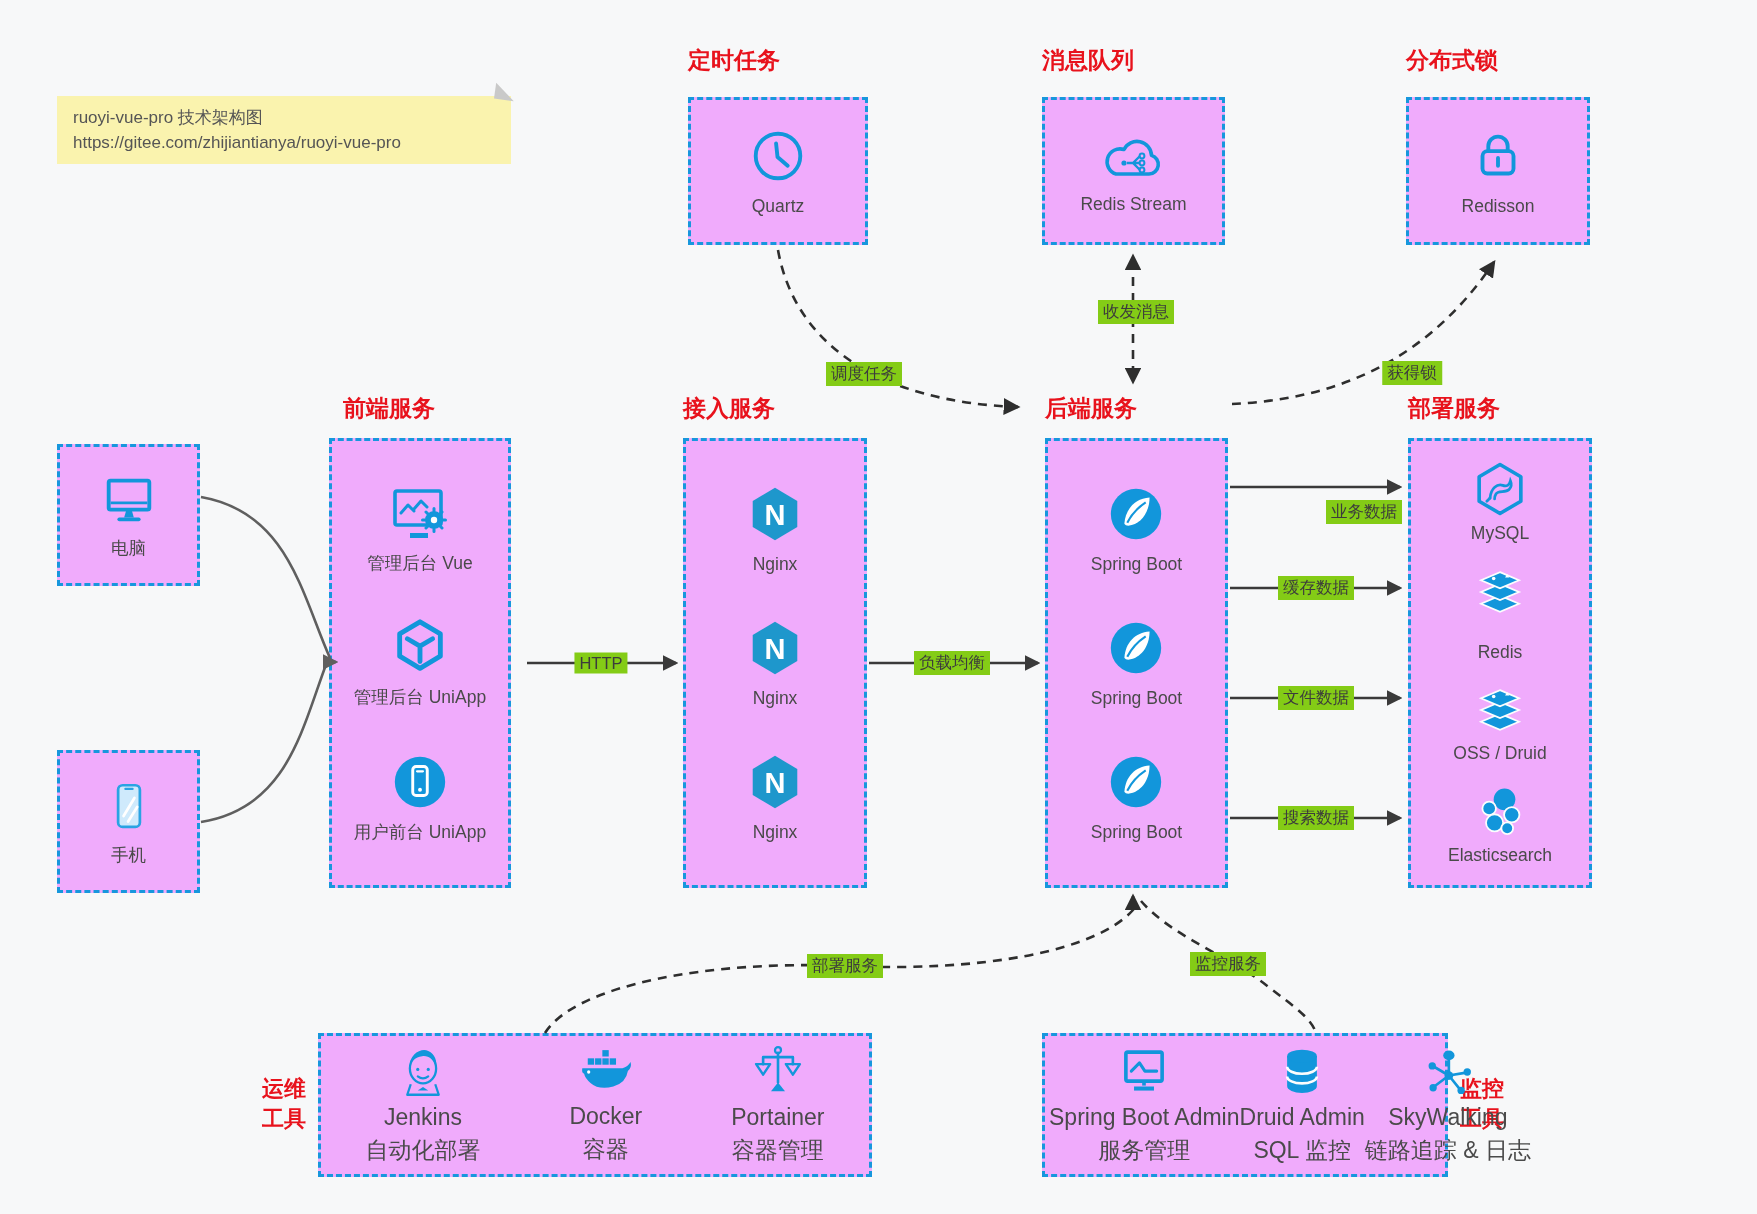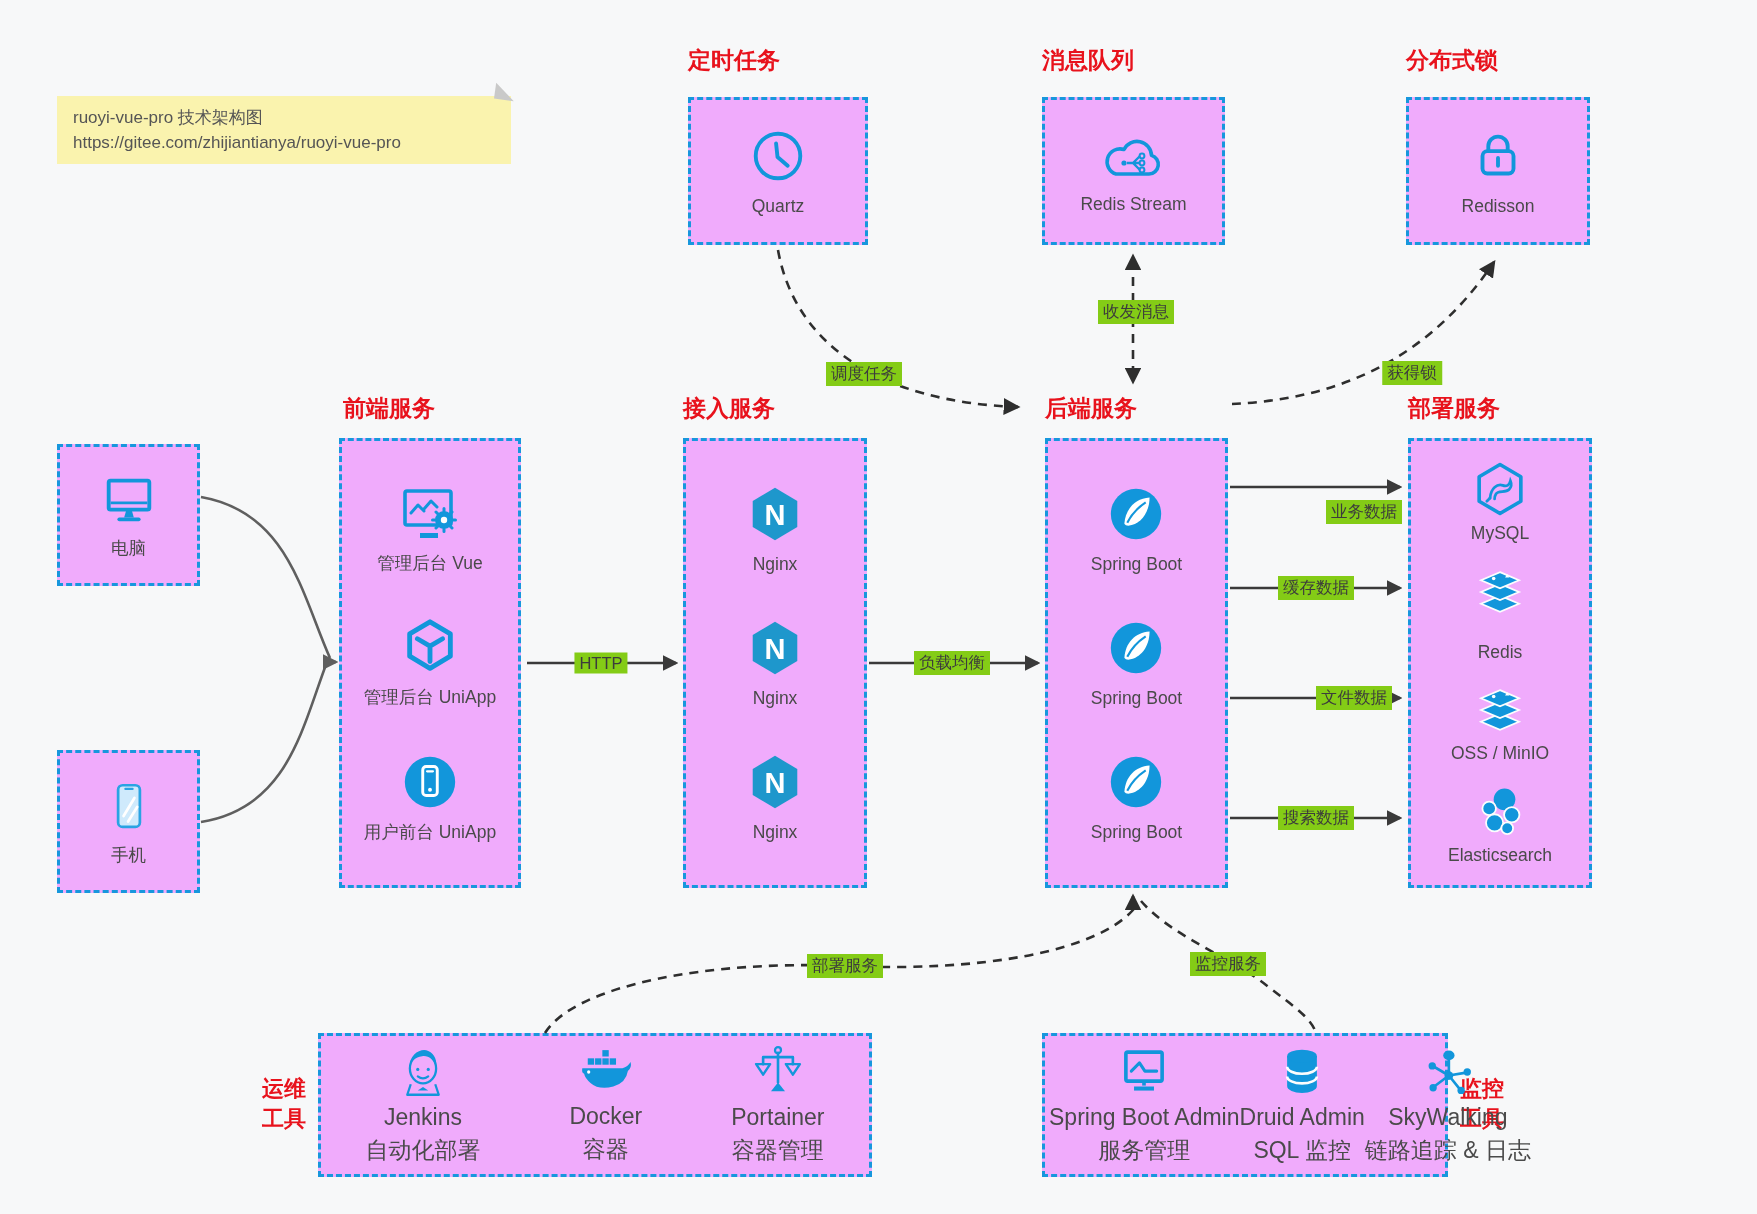--- a/index.html
+++ b/index.html
@@ -154,21 +154,21 @@
       </svg>
       <div class="node-label">手机</div>
     </div>
   </div>
 
   <div class="col-title" style="left:343px;top:394px;width:182px;">前端服务</div>
   <div class="col-title" style="left:683px;top:394px;width:184px;">接入服务</div>
   <div class="col-title" style="left:1045px;top:394px;width:183px;">后端服务</div>
   <div class="col-title" style="left:1408px;top:394px;width:184px;">部署服务</div>
 
-  <div class="box vcol boxes" style="left:339px;top:438px;width:182px;height:450px;">
+  <div class="box vcol boxes" style="left:329px;top:438px;width:182px;height:450px;">
     <div class="node">
       <svg width="66" height="60" viewBox="0 0 66 58">
         <rect x="8" y="6" width="46" height="34" rx="2" fill="none" stroke="#1296db" stroke-width="3.6"></rect>
         <path d="M14 28 l7 -8 l6 6 M27 24 l7 -8 l6 6" fill="none" stroke="#1296db" stroke-width="3" stroke-linecap="round" stroke-linejoin="round"></path>
         <circle cx="47" cy="35" r="9" fill="#1296db"></circle>
         <circle cx="47" cy="35" r="3.2" fill="#fcfdfd"></circle>
         <path d="M47 23.5 V26 M47 44 V46.5 M35.5 35 H38 M56 35 H58.5 M39 27 l2 2 M53 41 l2 2 M55 27 l-2 2 M41 41 l-2 2" stroke="#1296db" stroke-width="3" stroke-linecap="round"></path>
         <rect x="23" y="48" width="18" height="5" fill="#1296db"></rect>
       </svg>
       <div class="node-label">管理后台 Vue</div>
@@ -262,21 +262,21 @@
       <div class="node-label">Redis</div>
     </div>
     <div class="node" style="gap:5px;">
       <svg width="58" height="56" viewBox="0 0 64 62">
         <polygon points="32,35 53,44 32,53 11,44" fill="#1296db" stroke="#fcfdfd" stroke-width="2"></polygon>
         <polygon points="32,22 53,31 32,40 11,31" fill="#1296db" stroke="#fcfdfd" stroke-width="2"></polygon>
         <polygon points="32,9 53,18 32,27 11,18" fill="#1296db" stroke="#fcfdfd" stroke-width="2"></polygon>
         <circle cx="25" cy="16" r="2" fill="#ffffff"></circle>
         <polygon points="40,11 42.4,15 37.6,15" fill="#ffffff"></polygon>
       </svg>
-      <div class="node-label">OSS / MinIO</div>
+      <div class="node-label">OSS / Druid</div>
     </div>
     <div class="node" style="gap:5px;">
       <svg width="58" height="56" viewBox="0 0 64 62">
         <circle cx="37" cy="17" r="12" fill="#1296db"></circle>
         <circle cx="20" cy="27" r="7.5" fill="#1296db" stroke="#fcfdfd" stroke-width="2"></circle>
         <circle cx="45" cy="34" r="8.5" fill="#1296db" stroke="#fcfdfd" stroke-width="2"></circle>
         <circle cx="26" cy="43" r="9.5" fill="#1296db" stroke="#fcfdfd" stroke-width="2"></circle>
         <circle cx="40" cy="49" r="6.5" fill="#1296db" stroke="#fcfdfd" stroke-width="2"></circle>
       </svg>
       <div class="node-label">Elasticsearch</div>
@@ -365,21 +365,21 @@
 
   <div class="side-title" style="left:1452px;top:1074px;width:60px;">
     <div>监控</div>
     <div>工具</div>
   </div>
 
   <div class="edge-label" style="left:601px;top:663px;">HTTP</div>
   <div class="edge-label" style="left:952px;top:663px;">负载均衡</div>
   <div class="edge-label" style="left:1316px;top:512px;margin-left:48px;">业务数据</div>
   <div class="edge-label" style="left:1316px;top:588px;">缓存数据</div>
-  <div class="edge-label" style="left:1316px;top:698px;margin-left:38px;">文件数据</div>
+  <div class="edge-label" style="left:1316px;top:698px;">文件数据</div>
   <div class="edge-label" style="left:1316px;top:818px;">搜索数据</div>
   <div class="edge-label" style="left:1136px;top:312px;">收发消息</div>
   <div class="edge-label" style="left:864px;top:374px;">调度任务</div>
   <div class="edge-label" style="left:1412px;top:373px;">获得锁</div>
   <div class="edge-label" style="left:845px;top:966px;">部署服务</div>
   <div class="edge-label" style="left:1228px;top:964px;">监控服务</div>
 
 </div>
 
 </body></html>

